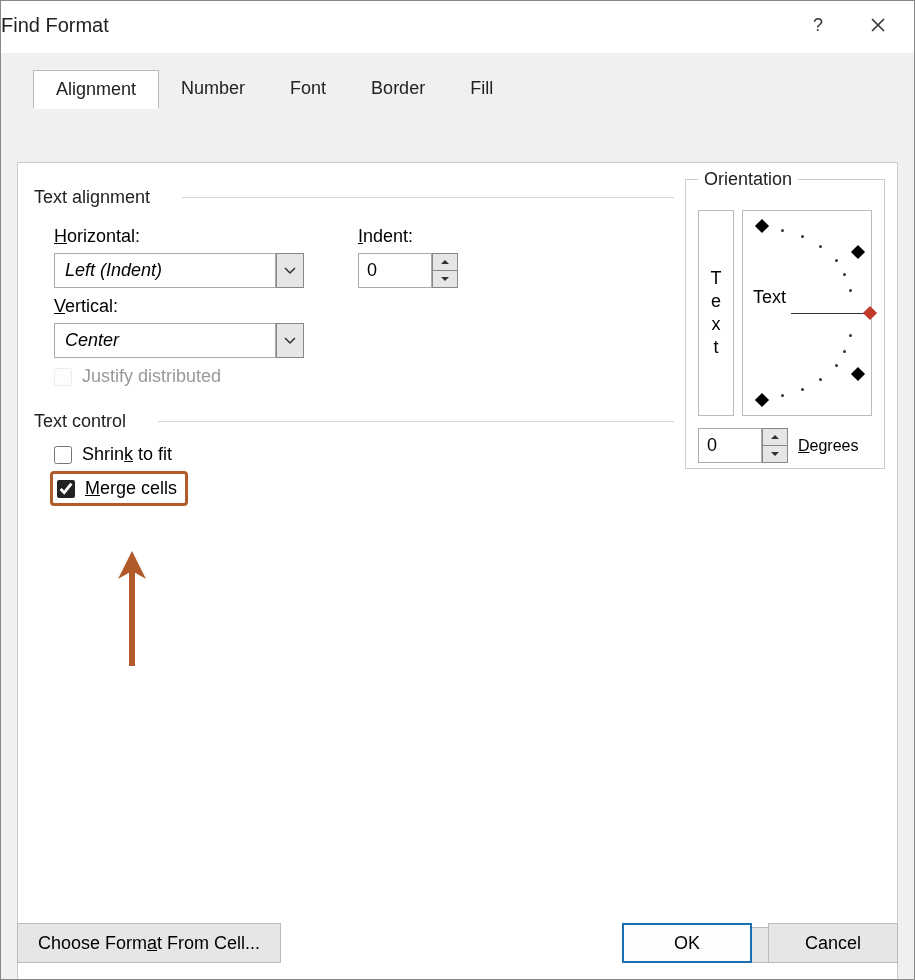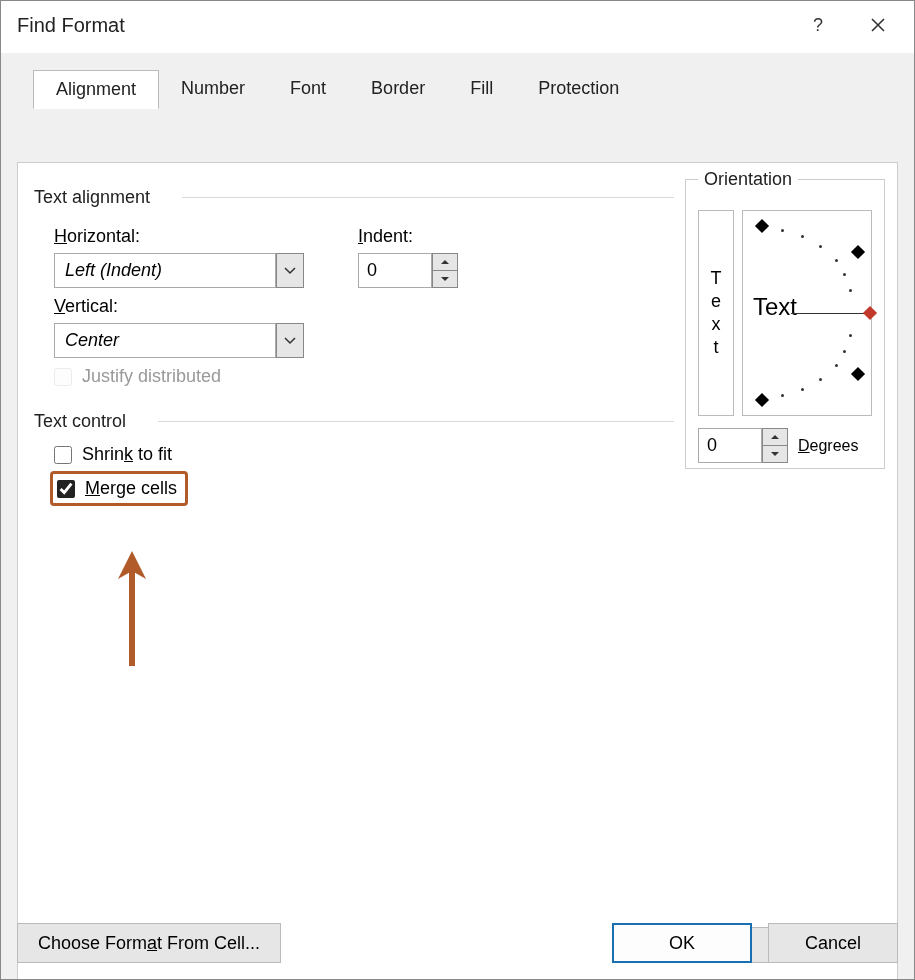--- a/index.html
+++ b/index.html
@@ -1,18 +1,18 @@
 <!DOCTYPE html>
 <html><head>
 <meta charset="utf-8">
 <style>
 * { box-sizing: border-box; margin: 0; padding: 0; font-family: "Segoe UI", Tahoma, sans-serif; }
 body { background: #fff; width: 915px; height: 980px; border: 1px solid #888; position: relative; overflow: hidden; }
 
-.titlebar { display: flex; align-items: center; padding: 8px 16px 4px 16px; height: 44px; }
+.titlebar { display: flex; align-items: center; padding: 8px 16px 4px 0; height: 44px; }
 .titlebar .title { font-size: 20px; color: #222; }
 .titlebar .spacer { flex: 1; }
 .titlebar .icon-btn { width: 40px; height: 30px; display: flex; align-items: center; justify-content: center; font-size: 18px; color: #333; cursor: pointer; }
 .titlebar .help { font-size: 18px; margin-right: 20px; }
 
 .tabbar { display: flex; padding: 16px 16px 0 16px; border-bottom: none; }
 .tab { padding: 8px 22px; font-size: 18px; color: #222; border: 1px solid transparent; border-bottom: none; cursor: pointer; background: #f0f0f0; }
 .tab + .tab { border-left: none; }
 .tab.active { background: #fff; border: 1px solid #bbb; border-bottom: 1px solid #fff; position: relative; top: 1px; }
 
@@ -50,35 +50,35 @@
 .merge-highlight { border: 3px solid #b15a2a; border-radius: 4px; padding: 4px 8px 4px 4px; display: inline-flex; }
 
 .arrow-annot { position: absolute; left: 96px; top: 388px; }
 .arrow-annot svg { width: 36px; height: 115px; }
 
 fieldset.orient { position: absolute; top: 6px; right: 12px; border: 1px solid #ccc; padding: 20px 12px 20px 12px; width: 198px; height: 300px; }
 fieldset.orient legend { font-size: 18px; color: #222; padding: 0 6px; }
 .orient-body { display: flex; gap: 8px; }
 .vtext { border: 1px solid #bbb; width: 36px; height: 206px; display: flex; flex-direction: column; align-items: center; justify-content: center; font-size: 18px; gap: 2px; }
 .dial { border: 1px solid #bbb; width: 130px; height: 206px; position: relative; }
-.dial .lbl { position: absolute; left: 10px; top: 82px; font-size: 24px; }
+.dial .lbl { position: absolute; left: 10px; top: 76px; font-size: 18px; }
 .dial .line { position: absolute; top: 102px; left: 48px; width: 76px; height: 1px; background: #333; }
 .dial .ptr { position: absolute; top: 97px; right: -4px; width: 10px; height: 10px; background: #c0392b; transform: rotate(45deg); }
 .dial .dot { position: absolute; width:3px; height:3px; background:#333; border-radius:50%; }
 .dial .diamond { position:absolute; width:10px; height:10px; background:#000; transform:rotate(45deg); }
 
 .deg-row { display: flex; align-items: center; gap: 10px; margin-top: 12px; }
 .deg-row .u { text-decoration: underline; }
 
 .clearbtn { position: absolute; right: 18px; bottom: 18px; width: 130px; height: 36px; background: #e6e6e6; border: 1px solid #bbb; font-size: 18px; cursor: pointer; }
 .clearbtn .u { text-decoration: underline; }
 
 .footer { position: absolute; left: 16px; right: 16px; bottom: 16px; display: flex; align-items: center; }
 .footer .btn { height: 40px; background: #e6e6e6; border: 1px solid #bbb; font-size: 18px; padding: 0 20px; cursor: pointer; display:flex; align-items:center; justify-content:center; }
-.footer .btn.primary { border: 2px solid #1a6fb0; background: #fdfdfd; width: 140px; text-align: right; }
+.footer .btn.primary { border: 2px solid #1a6fb0; background: #fdfdfd; width: 130px; text-align: right; }
 .footer .btn.secondary { width: 130px; }
 .footer .spacer { flex: 1; }
 .u { text-decoration: underline; }
 </style>
 </head>
 <body>
 
 <div class="titlebar">
   <span class="title">Find Format</span>
   <span class="spacer"></span>
@@ -90,21 +90,20 @@
   </span>
 </div>
 
 <div class="client">
   <div class="tabbar">
     <div class="tab active">Alignment</div>
     <div class="tab">Number</div>
     <div class="tab">Font</div>
     <div class="tab">Border</div>
     <div class="tab">Fill</div>
-    <div class="tab">Protection</div>
   </div>
 
   <div class="panel">
 
     <div class="align-group">
       <div class="hr-row">
         <span class="group-label">Text alignment</span>
         <div class="line"></div>
       </div>
 

